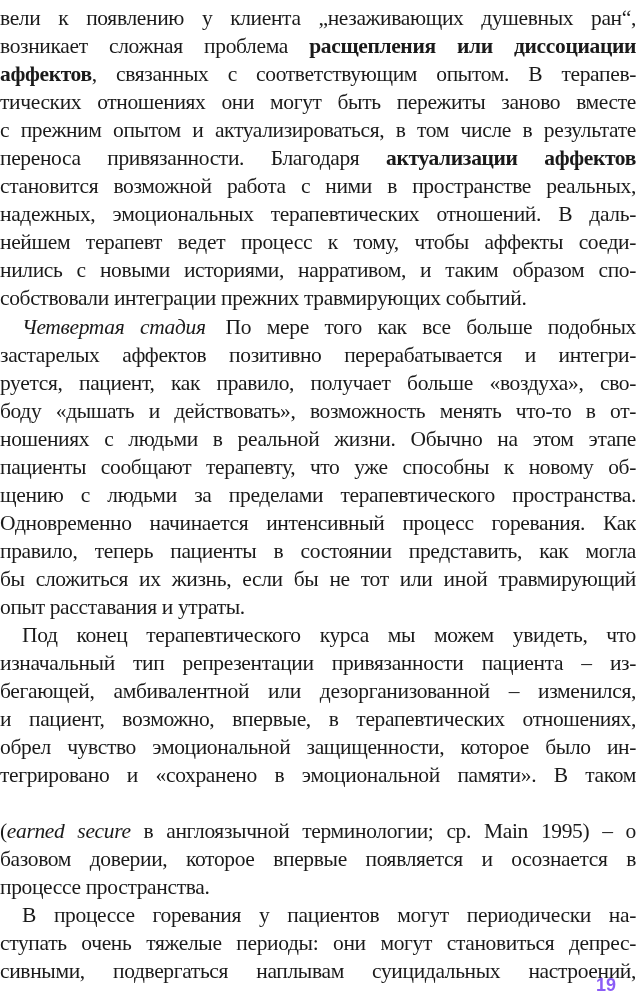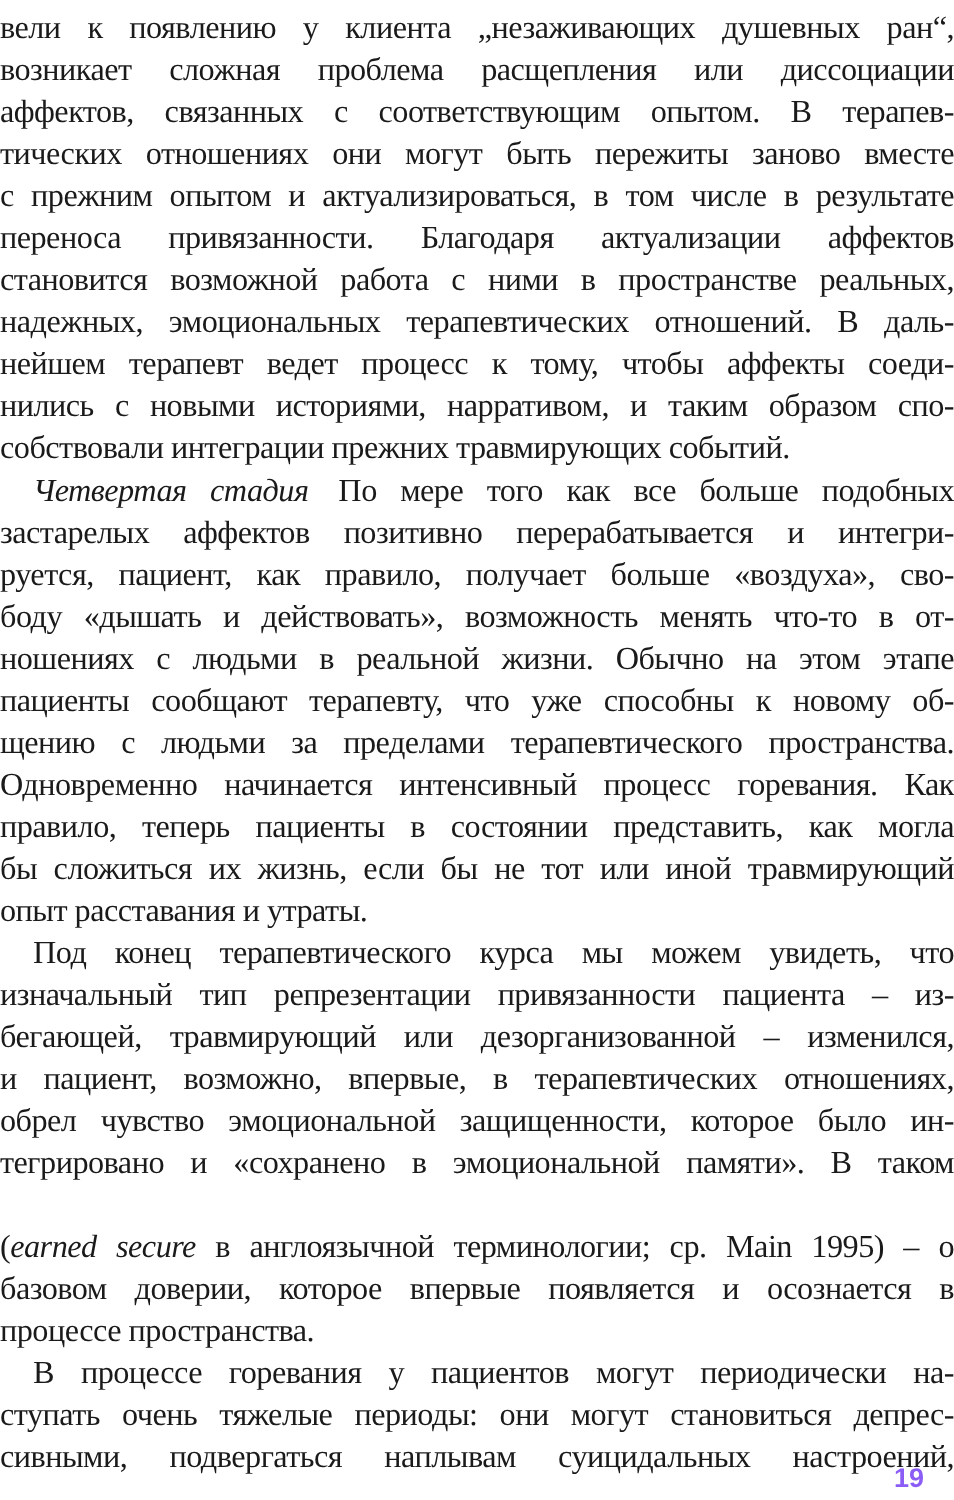--- a/index.html
+++ b/index.html
@@ -3,21 +3,21 @@
 <meta charset="utf-8">
 <style>
   html, body { margin:0; padding:0; background:#ffffff; }
   body { width:636px; height:1000px; position:relative; overflow:hidden; }
   .page { position:absolute; left:0; top:0; width:636px; height:728px; color:#1a1a1a;
           font-family:"Liberation Serif", "DejaVu Serif", serif; }
   .line { position:absolute; left:0; width:636px; height:28px; font-size:21.5px; line-height:28px;
           white-space:nowrap; text-align:justify; text-align-last:justify; letter-spacing:-0.35px; }
   .line.last { text-align-last:left; }
   .line.indent { padding-left:22px; width:614px; }
-  b { font-weight:normal; }
+  b { font-weight:bold; }
   i { font-style:italic; }
   .heading { font-weight:normal; font-style:italic; }
   .page-number { position:absolute; right:20px; top:975px; font-size:18px; font-weight:bold;
                  font-family:"Liberation Sans", "DejaVu Sans", sans-serif; color:#8b5cf6;text-align:right; }
 </style>
 </head>
 <body>
 
 <div class="page">
 
@@ -40,21 +40,21 @@
   <div class="line" style="top:425px">ношениях с людьми в реальной жизни. Обычно на этом этапе</div>
   <div class="line" style="top:453px">пациенты сообщают терапевту, что уже способны к новому об-</div>
   <div class="line" style="top:481px">щению с людьми за пределами терапевтического пространства.</div>
   <div class="line" style="top:509px">Одновременно начинается интенсивный процесс горевания. Как</div>
   <div class="line" style="top:537px">правило, теперь пациенты в состоянии представить, как могла</div>
   <div class="line" style="top:565px">бы сложиться их жизнь, если бы не тот или иной травмирующий</div>
   <div class="line last" style="top:593px">опыт расставания и утраты.</div>
 
   <div class="line indent" style="top:621px">Под конец терапевтического курса мы можем увидеть, что</div>
   <div class="line" style="top:649px">изначальный тип репрезентации привязанности пациента – из-</div>
-  <div class="line" style="top:677px">бегающей, травмирующий или дезорганизованной – изменился,</div>
+  <div class="line" style="top:677px">бегающей, амбивалентной или дезорганизованной – изменился,</div>
   <div class="line" style="top:705px">и пациент, возможно, впервые, в терапевтических отношениях,</div>
   <div class="line" style="top:733px">обрел чувство эмоциональной защищенности, которое было ин-</div>
   <div class="line" style="top:761px">тегрировано и «сохранено в эмоциональной памяти». В таком</div>
   <div class="line" style="top:817px"><span>(</span><i>earned secure</i><span> в англоязычной терминологии; ср. Main 1995) – о</span></div>
   <div class="line" style="top:845px">базовом доверии, которое впервые появляется и осознается в</div>
   <div class="line last" style="top:873px">процессе пространства.</div>
 
   <div class="line indent" style="top:901px">В процессе горевания у пациентов могут периодически на-</div>
   <div class="line" style="top:929px">ступать очень тяжелые периоды: они могут становиться депрес-</div>
   <div class="line" style="top:957px">сивными, подвергаться наплывам суицидальных настроений,</div>

